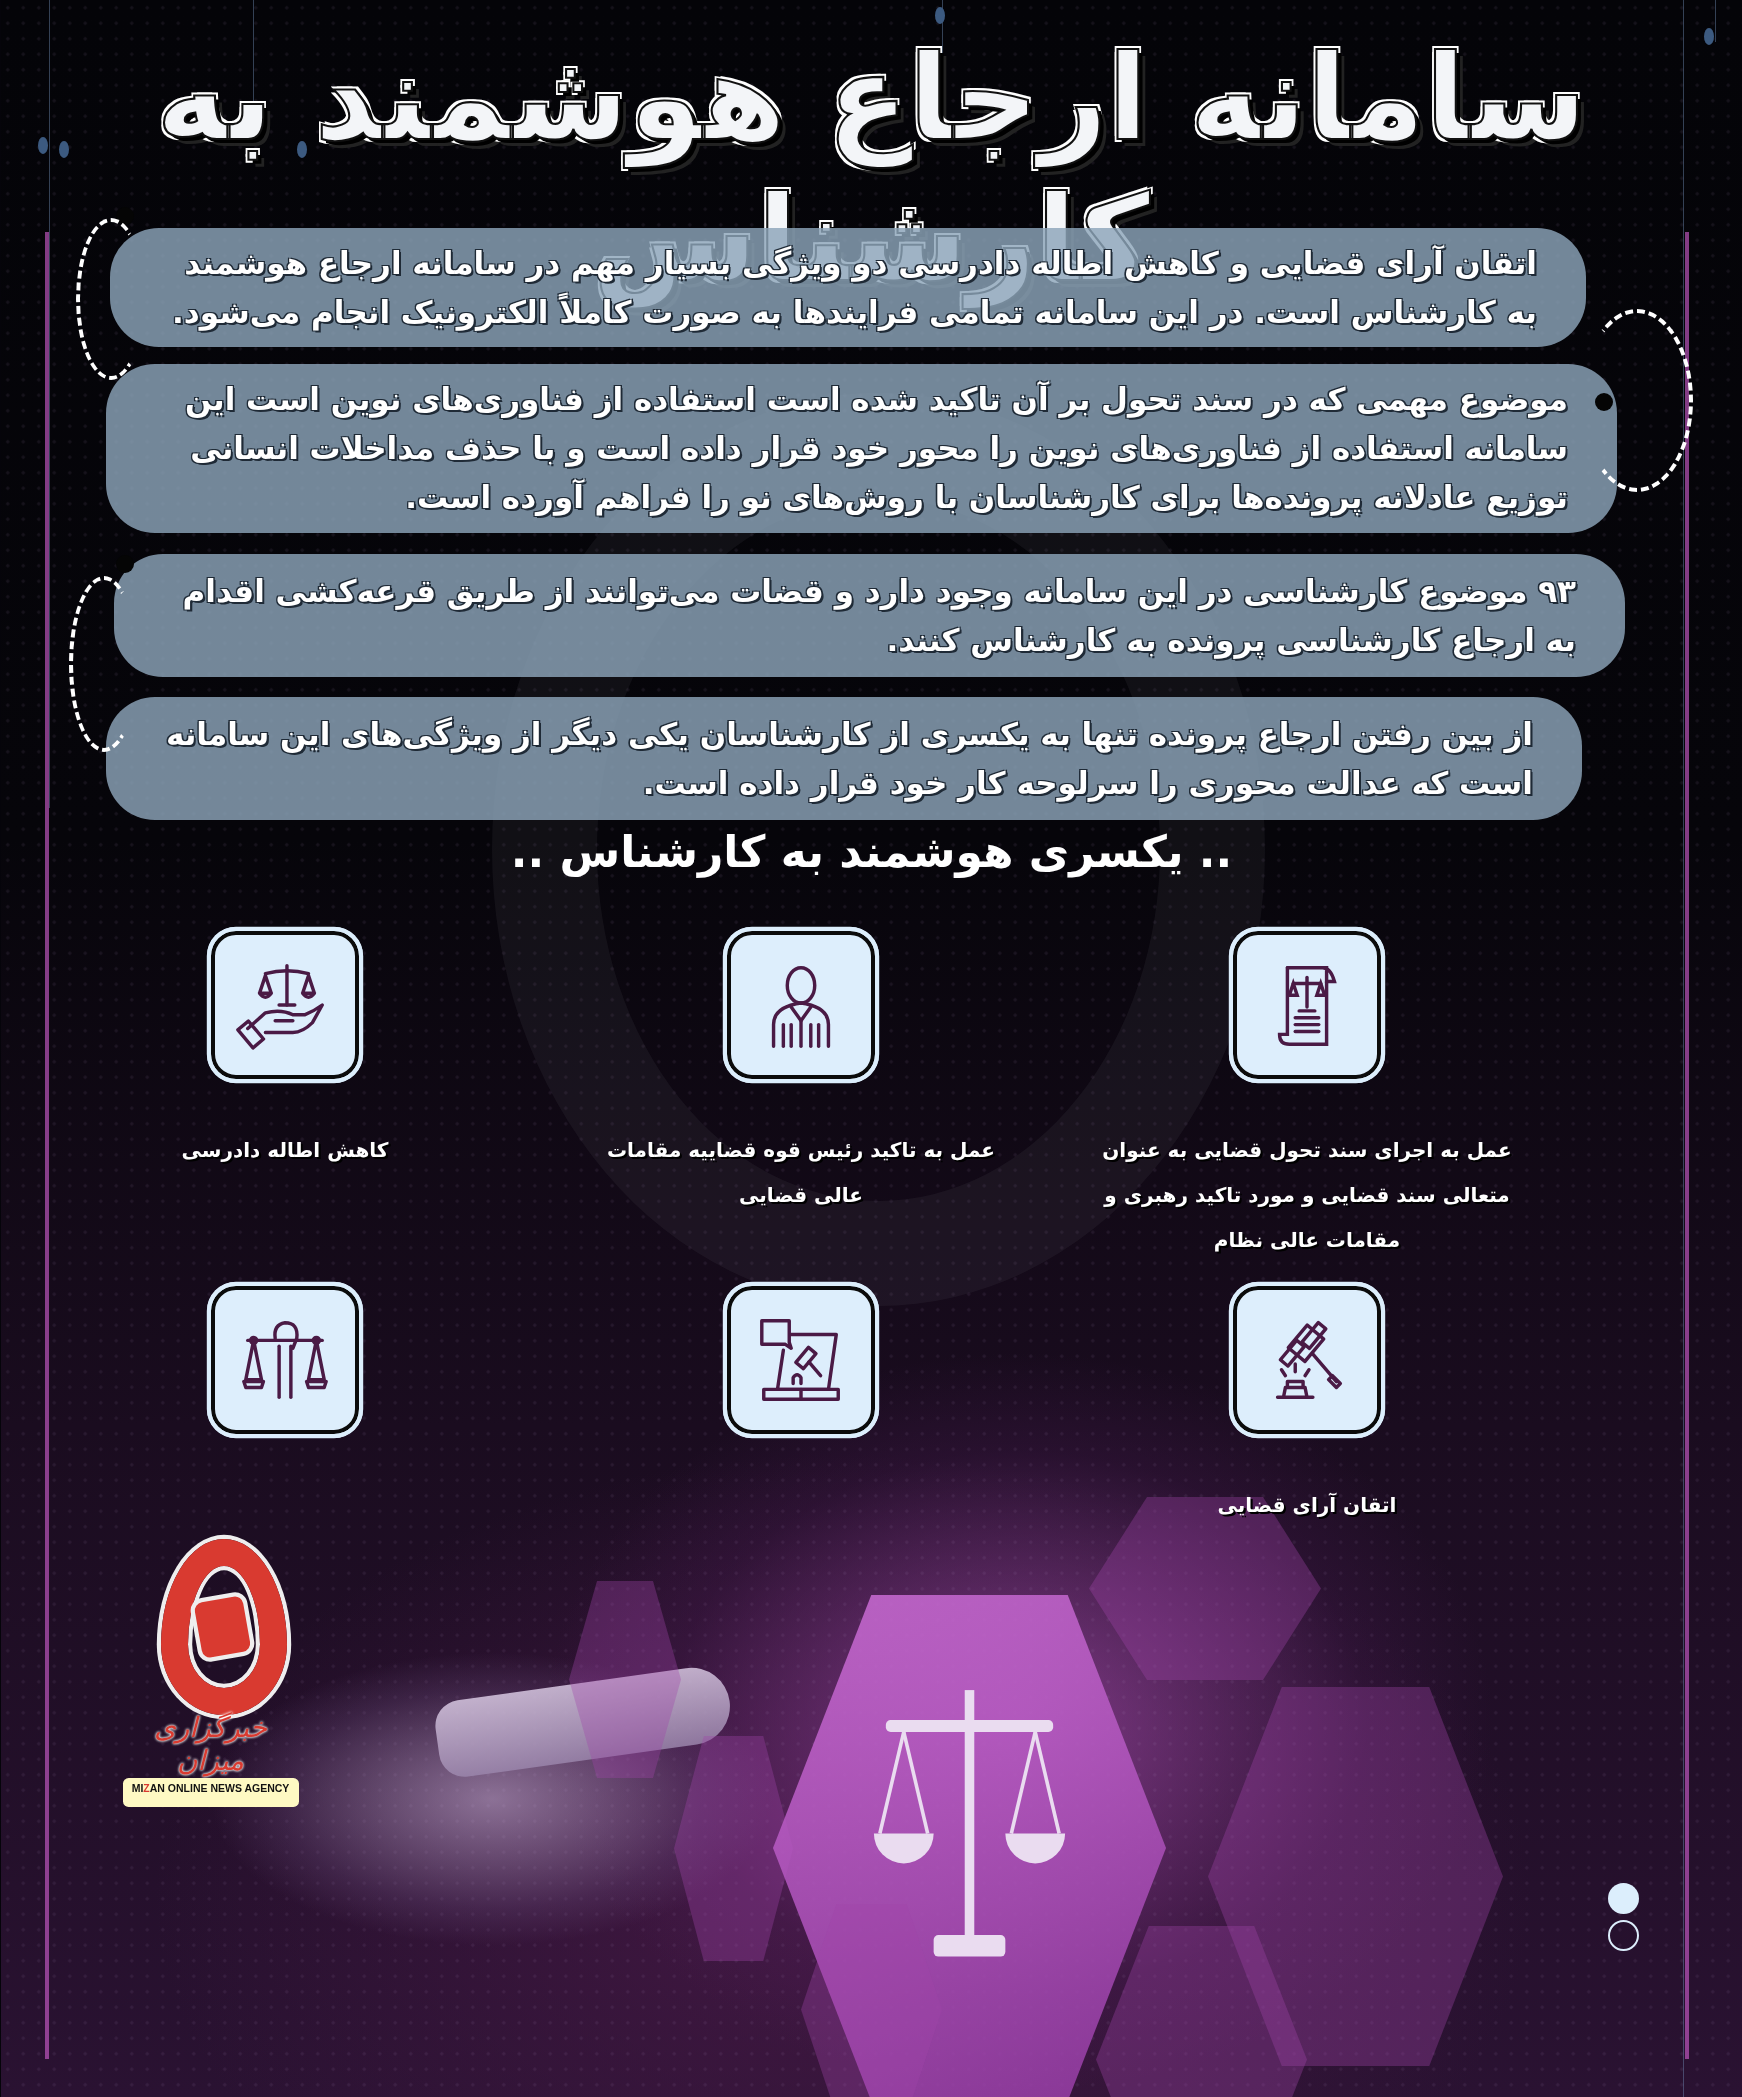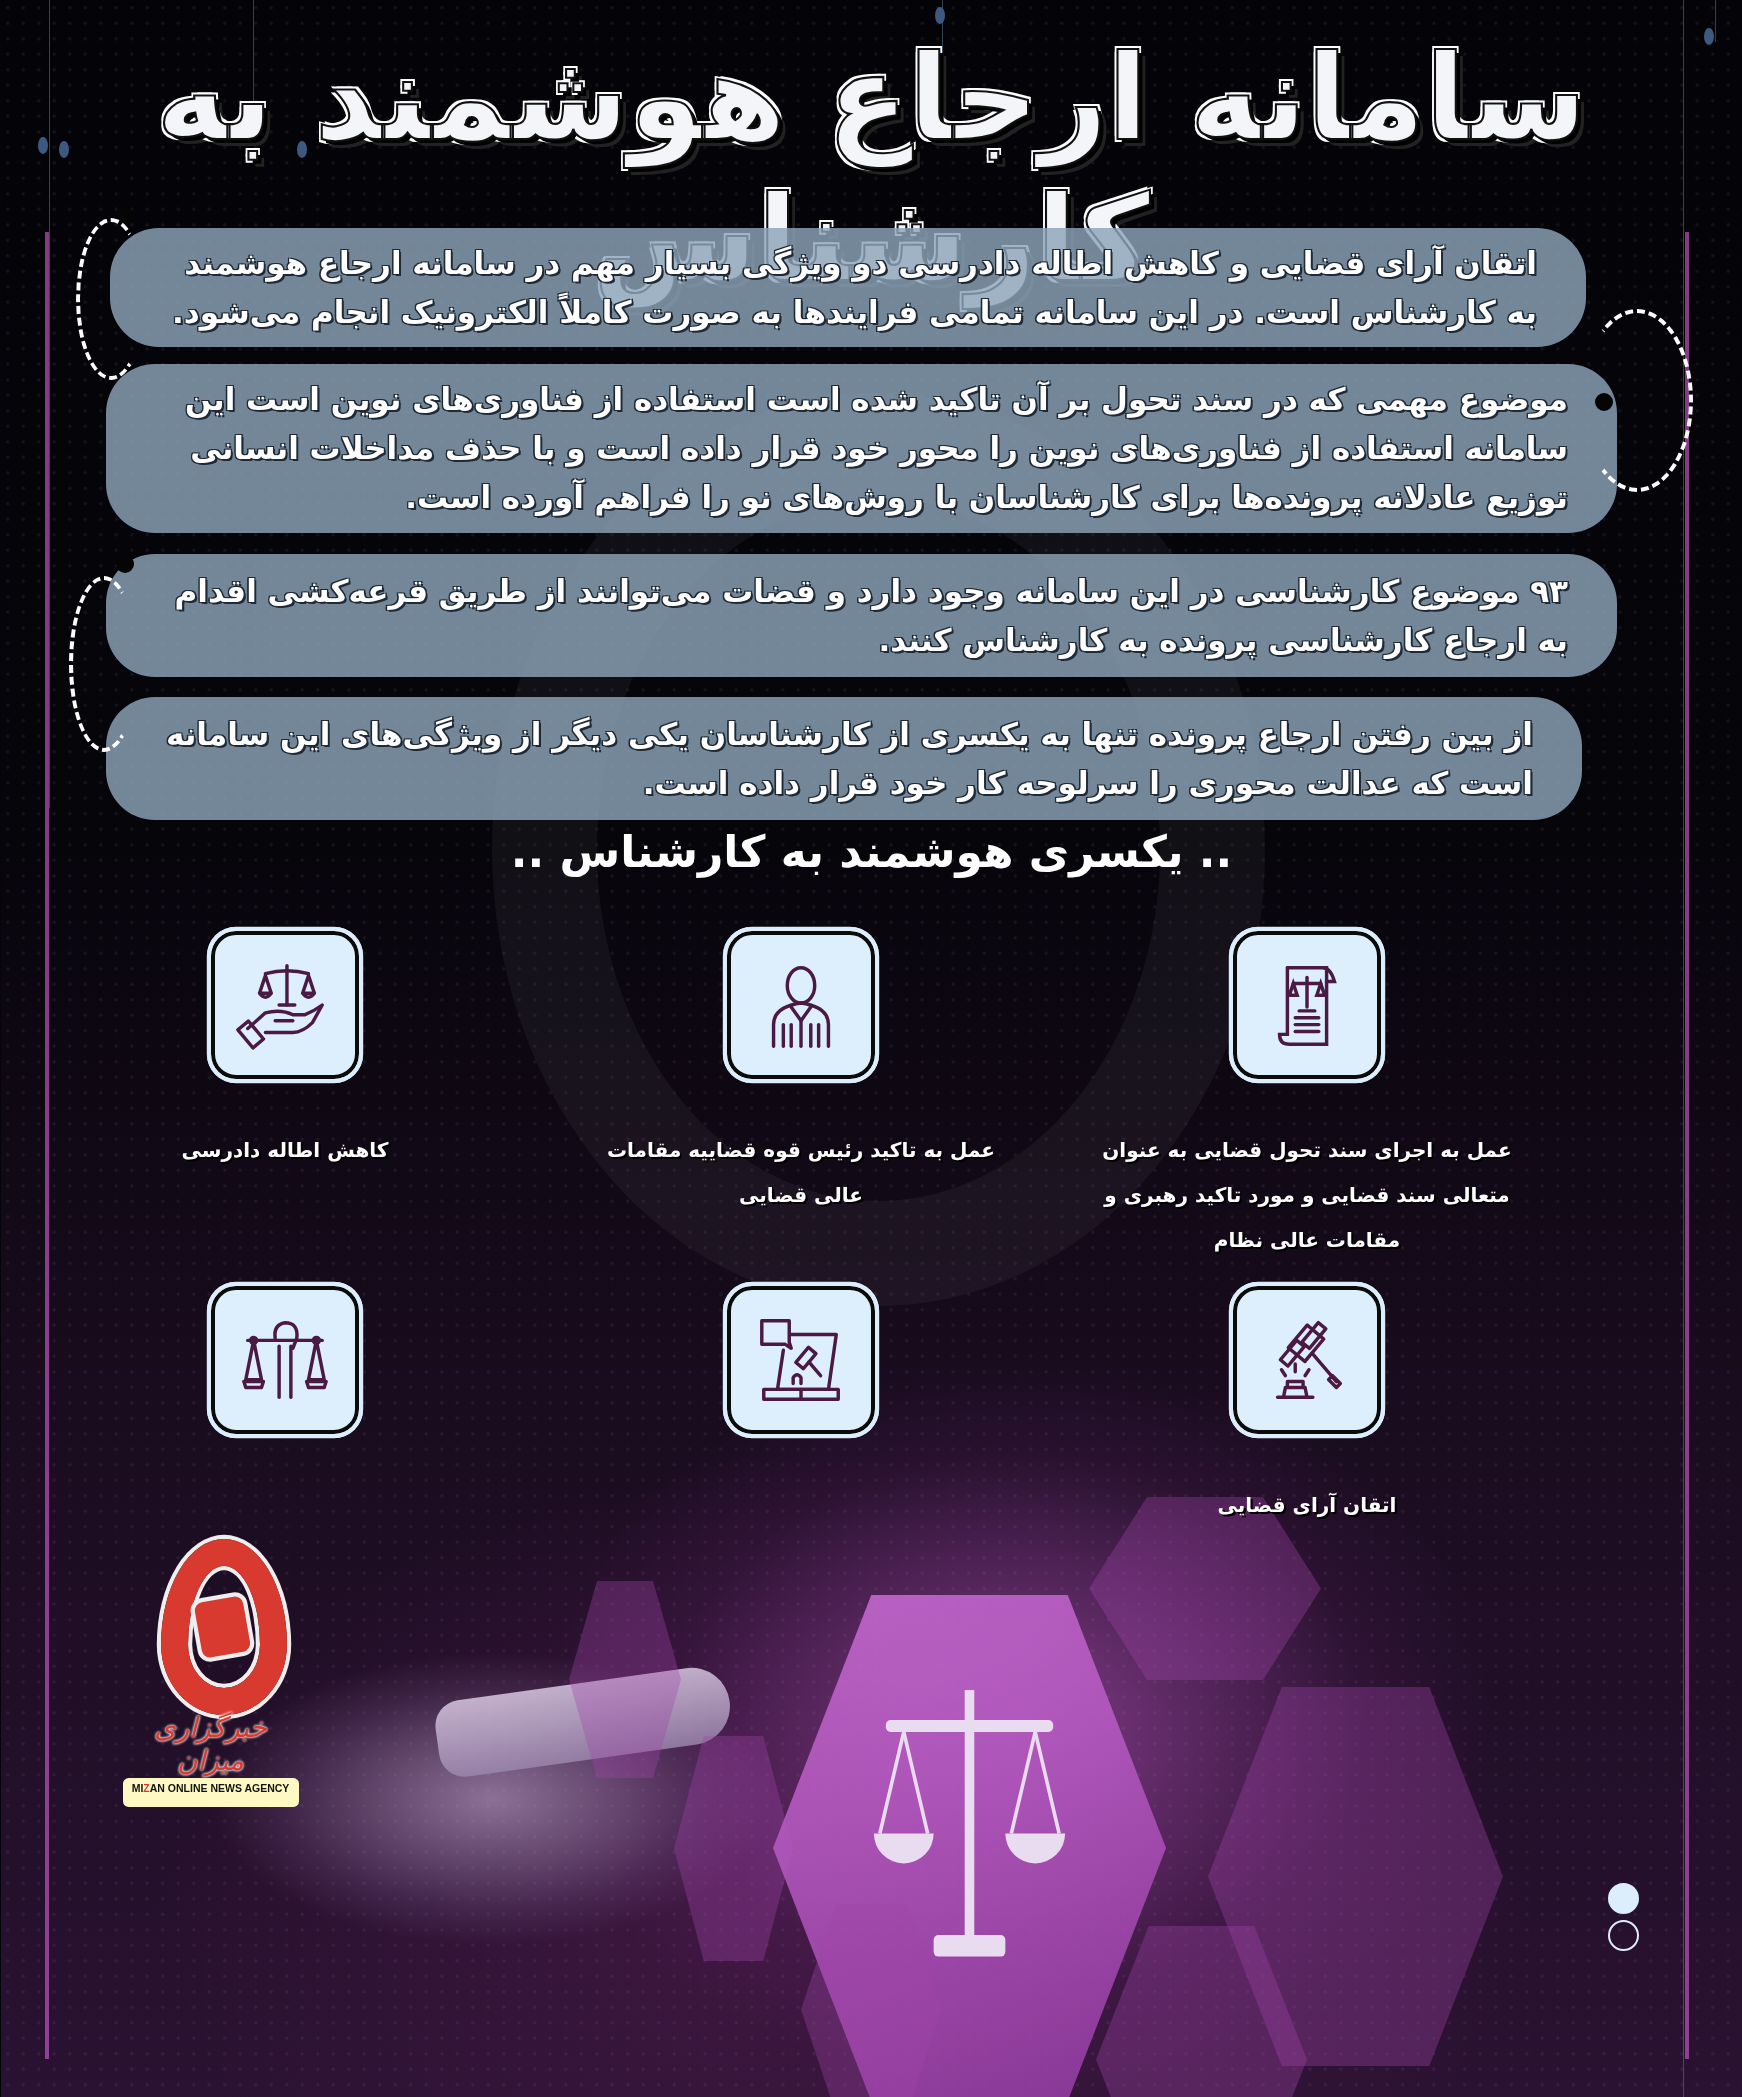--- a/index.html
+++ b/index.html
@@ -145,21 +145,21 @@
 <div class="card" style="left:110px;top:184px;width:1476px;height:119px;">
   <p>اتقان آرای قضایی و کاهش اطاله دادرسی دو ویژگی بسیار مهم در سامانه ارجاع هوشمند به کارشناس است. در این سامانه تمامی فرایندها به صورت کاملاً الکترونیک انجام می‌شود.</p>
 </div>
 <div class="hole" style="left:116px;top:207px;"></div>
 
 <div class="card" style="left:106px;top:320px;width:1511px;height:169px;">
   <p>موضوع مهمی که در سند تحول بر آن تاکید شده است استفاده از فناوری‌های نوین است این سامانه استفاده از فناوری‌های نوین را محور خود قرار داده است و با حذف مداخلات انسانی توزیع عادلانه پرونده‌ها برای کارشناسان با روش‌های نو را فراهم آورده است.</p>
 </div>
 <div class="hole" style="left:1595px;top:393px;"></div>
 
-<div class="card" style="left:106px;top:510px;width:1511px;height:123px;">
+<div class="card" style="left:114px;top:510px;width:1511px;height:123px;">
   <p>۹۳ موضوع کارشناسی در این سامانه وجود دارد و قضات می‌توانند از طریق قرعه‌کشی اقدام به ارجاع کارشناسی پرونده به کارشناس کنند.</p>
 </div>
 <div class="hole" style="left:116px;top:555px;"></div>
 
 <div class="card" style="left:106px;top:653px;width:1476px;height:123px;">
   <p>از بین رفتن ارجاع پرونده تنها به یکسری از کارشناسان یکی دیگر از ویژگی‌های این سامانه است که عدالت محوری را سرلوحه کار خود قرار داده است.</p>
 </div>
 
 <div class="dash" style="left:76px;top:218px;width:70px;height:162px;border-right-color:transparent;"></div>
 <div class="dash" style="left:1581px;top:309px;width:112px;height:183px;border-left-color:transparent;"></div>

